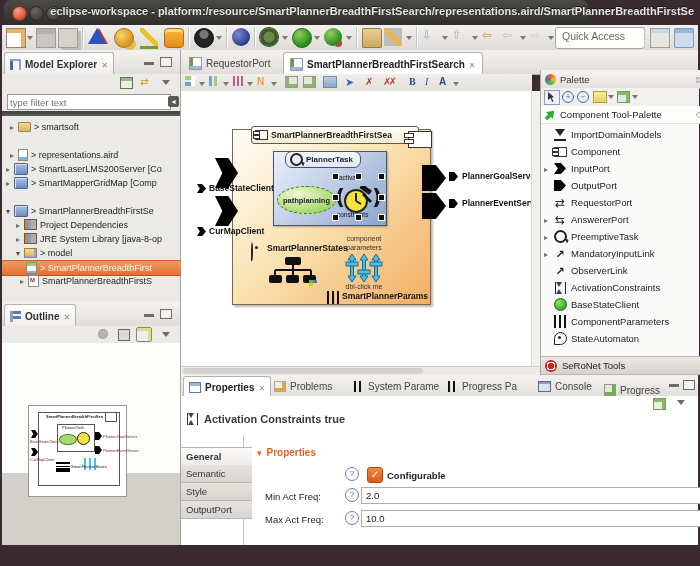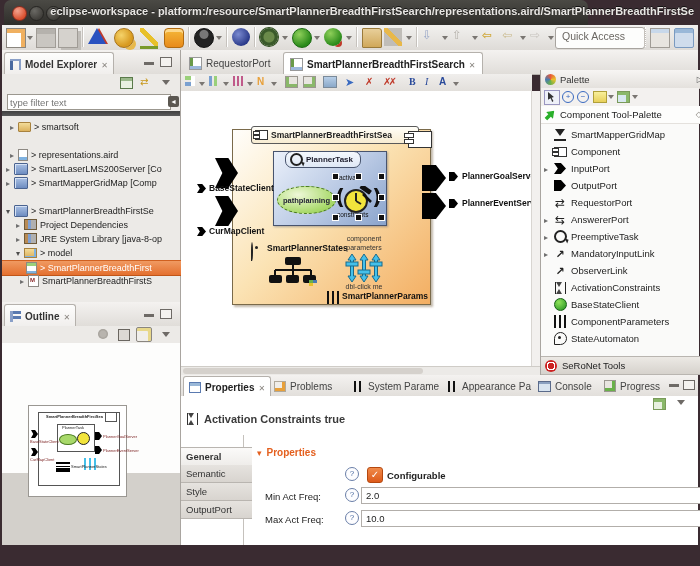--- a/index.html
+++ b/index.html
@@ -496,21 +496,21 @@
       <span>Component Tool-Palette</span>
       <span style="margin-left:auto;color:#8a867f;font-size:8px;">◇</span>
     </div>
 
     <div class="palrow" style="top:56px;">
         <span class="pexp"></span>
         <span class="picon">
           <span class="imp-arrow"></span>
           <span class="imp-base"></span>
         </span>
-        <span>SmartMapperGridMap</span>
+        <span>ImportDomainModels</span>
       </div>
     <div class="palrow" style="top:73px;">
         <span class="pexp"></span>
         <span class="picon">
           <span class="icon-comp"></span>
         </span>
         <span>Component</span>
       </div>
     <div class="palrow" style="top:90px;">
         <span class="pexp exp-c"></span>
@@ -606,27 +606,27 @@
       <span class="ptab" style="left:88px;">
         <span style="width:10px;height:9px;background:#f0ede8;border:1px solid #b0a89a;box-shadow:inset -3px -3px 0 #e8a03a;"></span>
         <span>Problems</span>
       </span>
       <span class="ptab" style="left:168px;">
         <span class="bars3" style="width:10px;height:11px;"></span>
         <span>System Parame</span>
       </span>
       <span class="ptab" style="left:262px;">
         <span class="bars3" style="width:10px;height:11px;"></span>
-        <span>Appearance Pa</span>
+        <span>Progress Pa</span>
       </span>
       <span class="ptab" style="left:352px;">
         <span style="width:11px;height:9px;background:#d8e4f0;border:1px solid #5a6a8a;box-shadow:inset 0 2px 0 #8aa0c0;"></span>
         <span>Console</span>
       </span>
-      <span class="ptab" style="left:418px;">
+      <span class="ptab" style="left:418px;align-items:flex-end;">
         <span style="width:10px;height:10px;background:#e8e5e0;border:1px solid #9a968f;box-shadow:inset -3px -3px 0 #6ab04a;"></span>
         <span>Progress</span>
       </span>
       <span class="minbar" style="left:488px;top:9px;"></span>
       <span class="minmax" style="left:502px;top:5px;"></span>
     </div>
     <div id="ptools">
       <span class="abs" style="left:472px;top:2px;width:11px;height:10px;background:#e8f0e0;border:1px solid #7a9a5a;box-shadow:inset -3px 3px 0 #8ab86a;"></span>
       <span class="tri-menu" style="left:496px;top:4px;"></span>
     </div>

